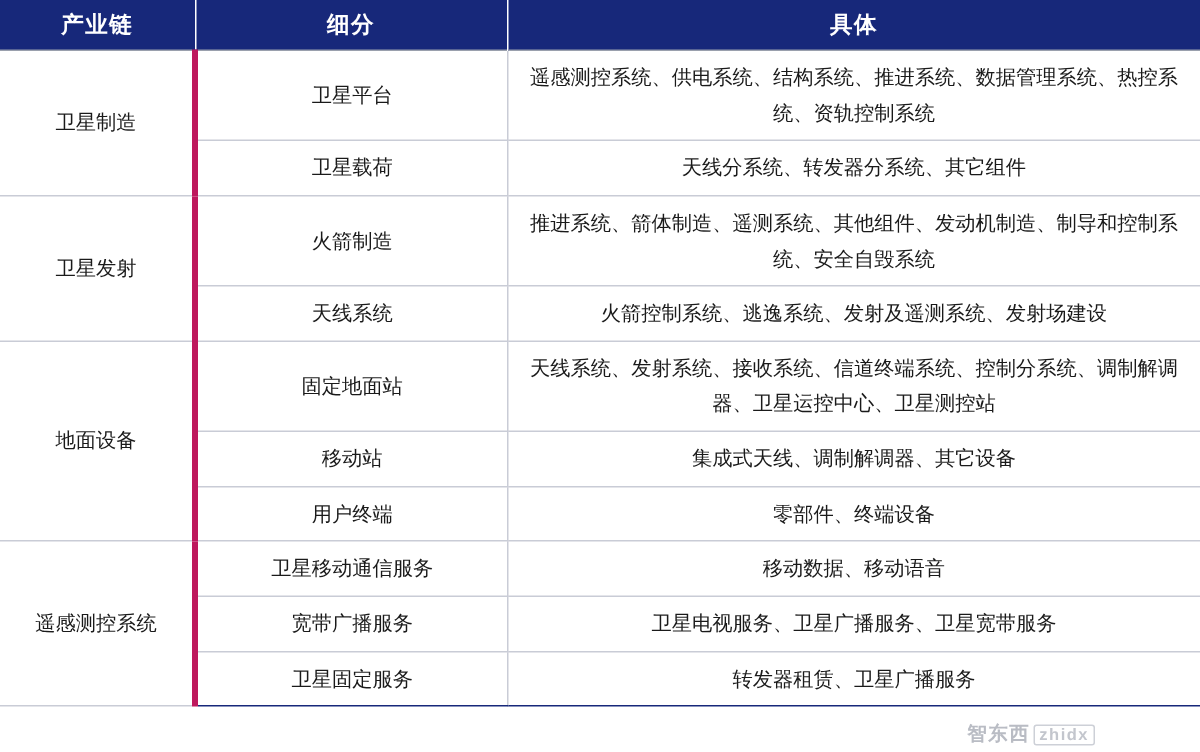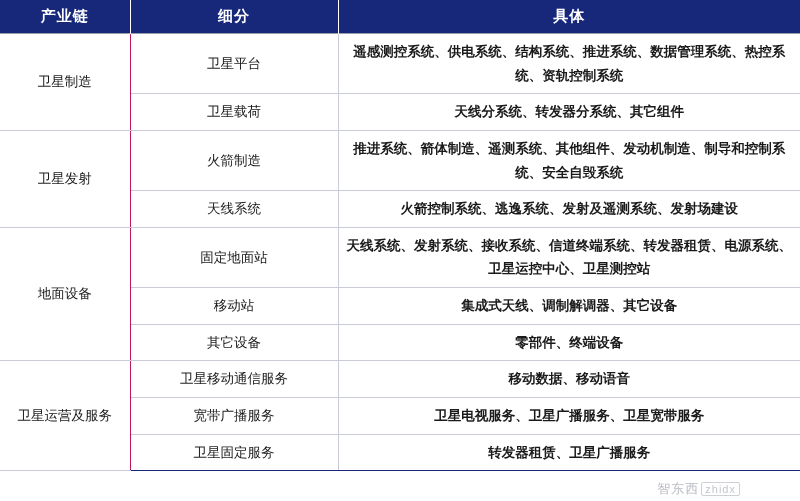--- a/index.html
+++ b/index.html
@@ -46,44 +46,43 @@
   tbody td {
     font-size: 13.5px;
     text-align: center;
     vertical-align: middle;
     padding: 6px 8px;
     line-height: 1.75;
     border-bottom: 1px solid #c9ccd6;
     box-sizing: border-box;
   }
   tbody td.col-a {
-    border-right: 1px solid #be185d;
+    border-right: 4px solid #be185d;
     text-align: center;
   }
   tbody td.col-b {
     border-right: 1px solid #c9ccd6;
   }
   tbody td.col-c {
     text-align: center;
-    font-weight: bold;
   }
   tbody tr.group-start td {
     border-top: 1.5px solid #9aa0ad;
   }
   tbody tr:last-child td {
     border-bottom: 1.5px solid #17287a;
   }
   .watermark {
     position: absolute;
-    right: 0;
+    right: 10px;
     bottom: 3px;
     font-size: 13px;
     color: #b9bcc4;
     letter-spacing: 1px;
-    font-weight: normal;
+    font-weight: bold;
     user-select: none;
   }
   .wm-box {
     display: inline-block;
     border: 1px solid #cdd0d7;
     padding: 0 3px;
     margin-left: 2px;
     border-radius: 2px;
     font-size: 11px;
     color: #c3c6cd;
@@ -123,33 +122,33 @@
         <td class="col-c">推进系统、箭体制造、遥测系统、其他组件、发动机制造、制导和控制系统、安全自毁系统</td>
       </tr>
       <tr>
         <td class="col-b">天线系统</td>
         <td class="col-c">火箭控制系统、逃逸系统、发射及遥测系统、发射场建设</td>
       </tr>
 
       <tr class="group-start">
         <td class="col-a" rowspan="3">地面设备</td>
         <td class="col-b">固定地面站</td>
-        <td class="col-c">天线系统、发射系统、接收系统、信道终端系统、转发器租赁、电源系统、卫星运控中心、卫星测控站</td>
+        <td class="col-c">天线系统、发射系统、接收系统、信道终端系统、控制分系统、调制解调器、卫星运控中心、卫星测控站</td>
       </tr>
       <tr>
         <td class="col-b">移动站</td>
         <td class="col-c">集成式天线、调制解调器、其它设备</td>
       </tr>
       <tr>
-        <td class="col-b">其它设备</td>
+        <td class="col-b">用户终端</td>
         <td class="col-c">零部件、终端设备</td>
       </tr>
 
       <tr class="group-start">
-        <td class="col-a" rowspan="3">卫星运营及服务</td>
+        <td class="col-a" rowspan="3">遥感测控系统</td>
         <td class="col-b">卫星移动通信服务</td>
         <td class="col-c">移动数据、移动语音</td>
       </tr>
       <tr>
         <td class="col-b">宽带广播服务</td>
         <td class="col-c">卫星电视服务、卫星广播服务、卫星宽带服务</td>
       </tr>
       <tr>
         <td class="col-b">卫星固定服务</td>
         <td class="col-c">转发器租赁、卫星广播服务</td>

